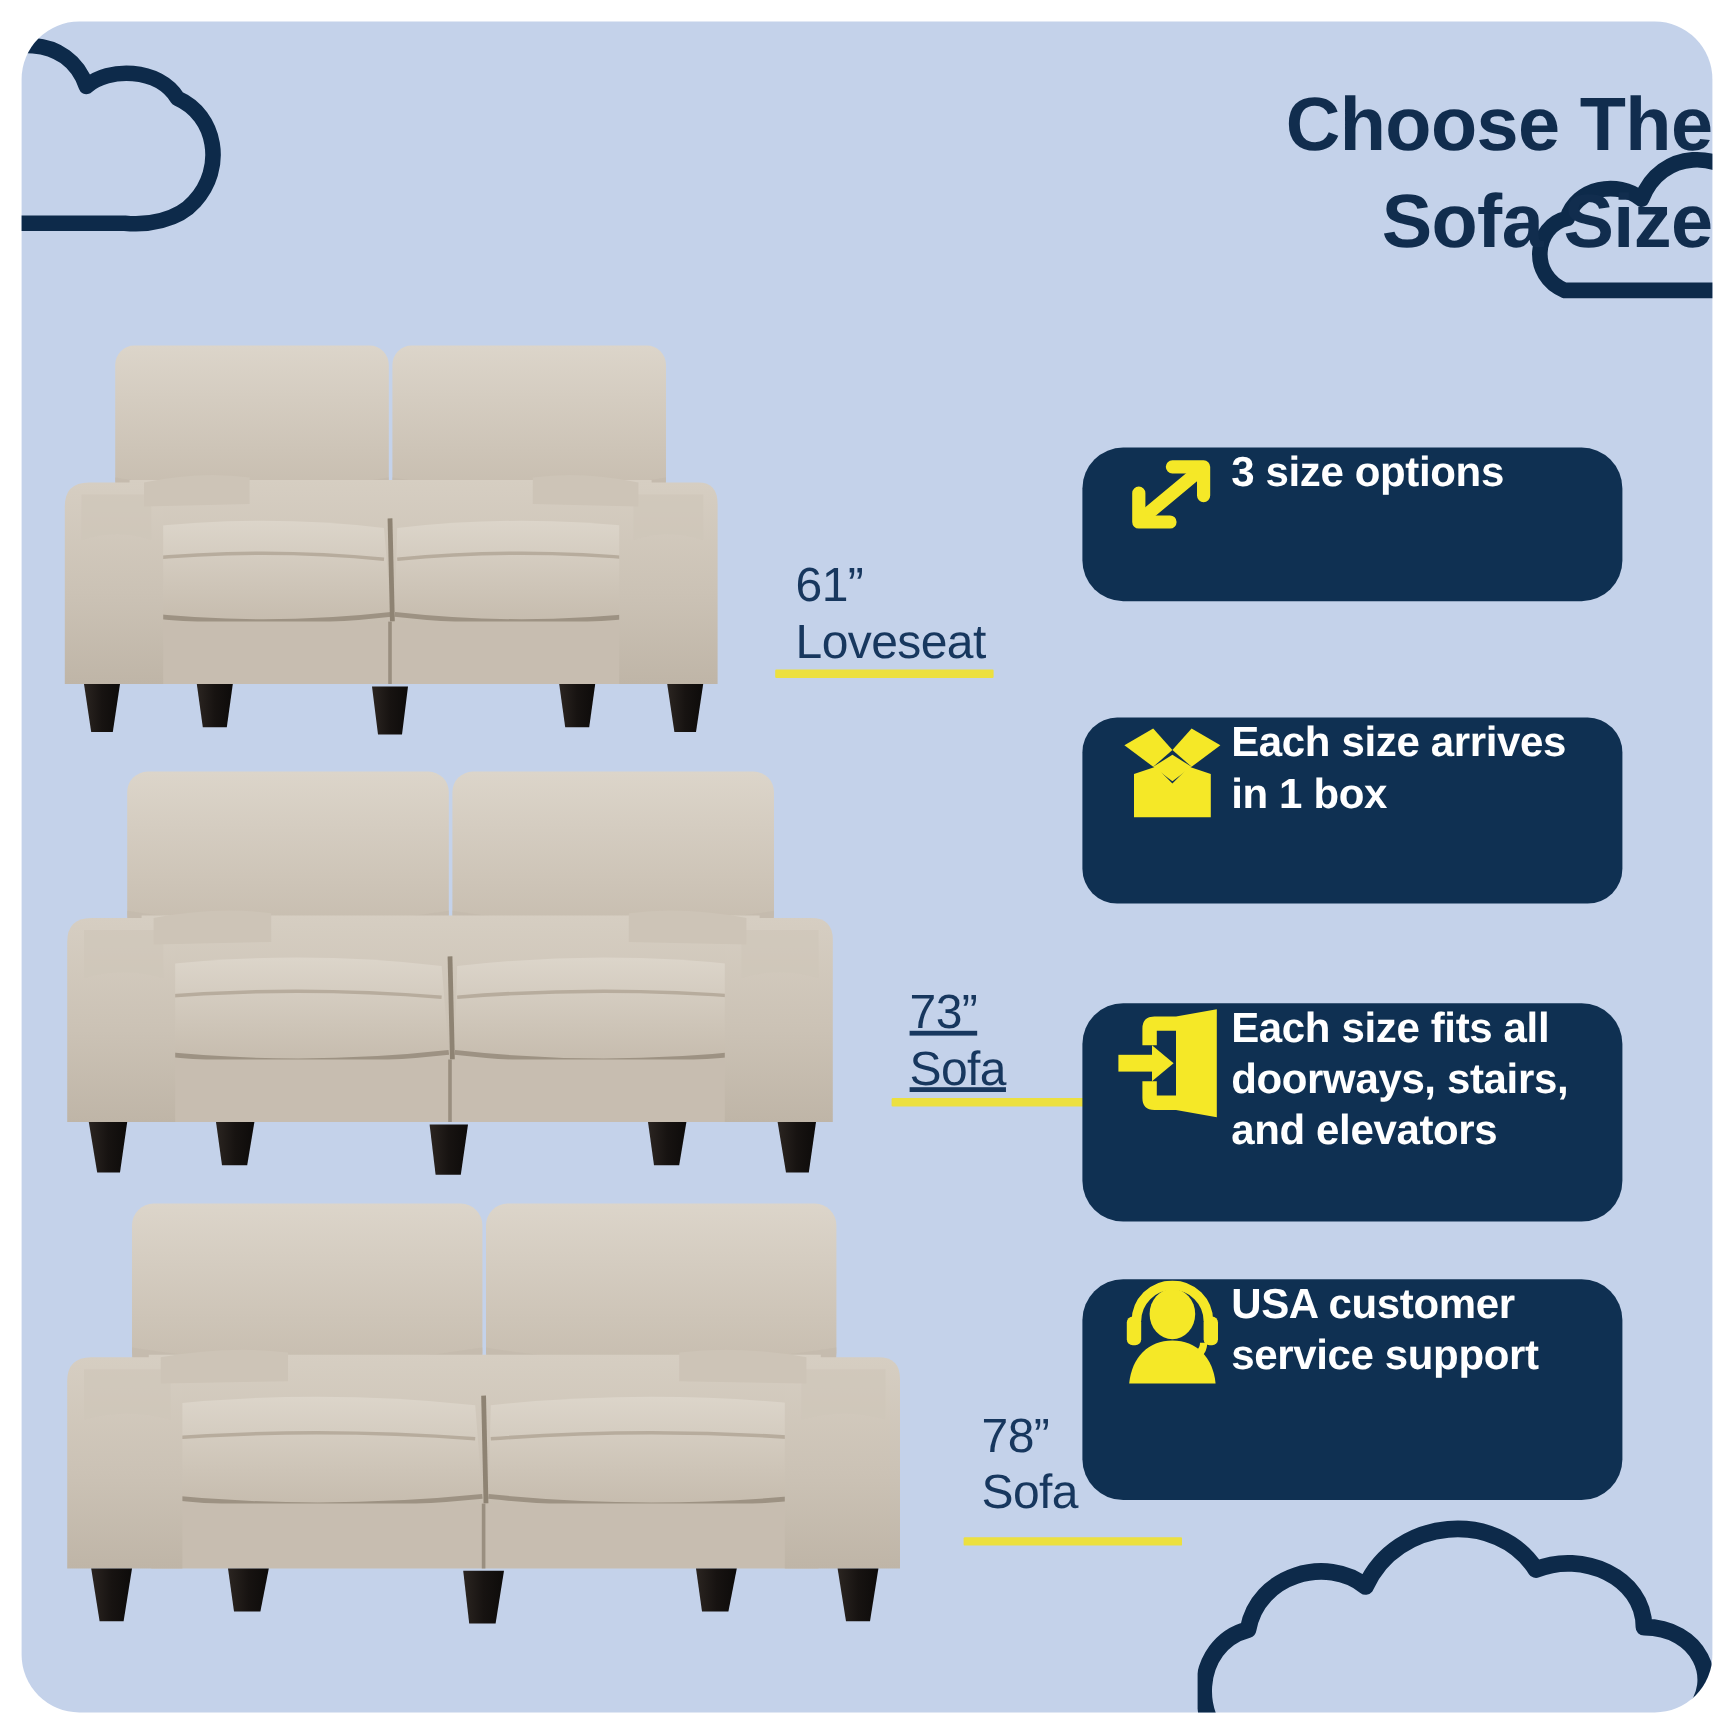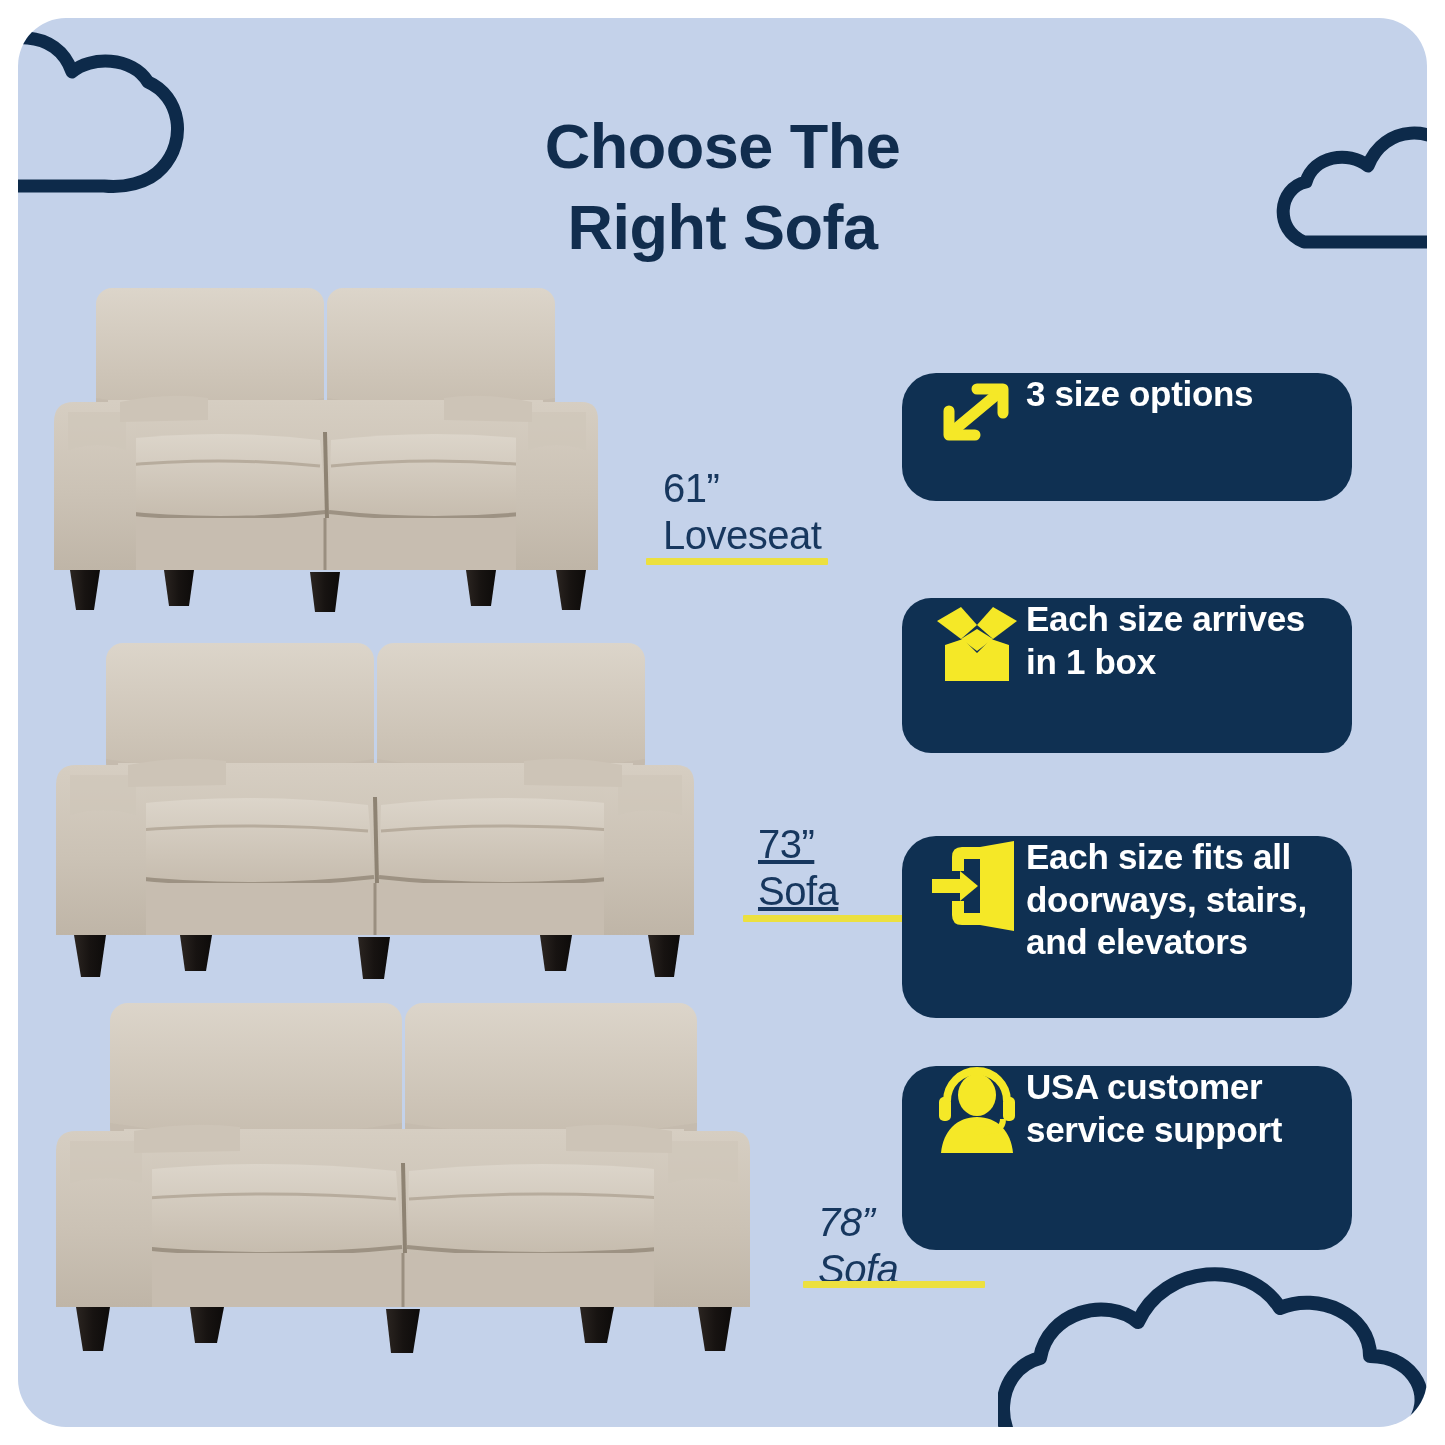--- a/index.html
+++ b/index.html
@@ -12,24 +12,23 @@
     position:absolute;left:18px;top:18px;width:1409px;height:1409px;
     background:#c4d2ea;border-radius:48px;overflow:hidden;
   }
 
   
   .cloud{position:absolute;overflow:visible;}
   .cloud svg{display:block;}
 
   
   #title{
-    position:absolute;left:0;top:46px;width:1409px;text-align:center;
+    position:absolute;left:0;top:46px;width:1409px;text-align:right;
     color:#112d4e;font-weight:bold;font-size:63px;line-height:1.28;
     letter-spacing:-0.5px;
-    margin-top:42px;
   }
   #title .l2{display:block;}
 
   
   .sofa-row{position:absolute;}
   .sofa-wrap{position:absolute;left:0;top:0;}
 
   .size-label{
     position:absolute;color:#17375e;font-size:40px;line-height:1.17;
     font-weight:500;letter-spacing:-0.5px;white-space:nowrap;
@@ -73,21 +72,21 @@
     <div class="cloud" style="left:980px;top:1242px;width:440px;height:200px;">
       <svg width="440" height="200" viewBox="0 0 440 200">
         <path d="M 35 200 C -8 178 -4 110 42 98 C 50 52 108 36 140 62
                  C 166 4 250 -2 282 48 C 320 32 372 54 372 96
                  C 418 96 438 140 412 168 C 400 182 380 190 362 190" fill="none" stroke="#0d2a4a" stroke-width="14" stroke-linecap="round" stroke-linejoin="round"></path>
       </svg>
     </div>
 
     <div id="title">
       <span>Choose The</span>
-      <span class="l2">Right Sofa</span>
+      <span class="l2">Sofa Size</span>
     </div>
 
     <div class="sofa-row" style="left:30px;top:262px;width:800px;height:360px;">
       <div class="sofa-wrap">
         <svg width="610" height="360" viewBox="0 0 610 360">
           <defs>
             <linearGradient id="fab1" x1="0" y1="0" x2="0" y2="1">
               <stop offset="0" stop-color="#d6cec2"></stop>
               <stop offset="0.55" stop-color="#cbc2b5"></stop>
               <stop offset="1" stop-color="#bfb5a7"></stop>
@@ -251,21 +250,21 @@
           <path d="M624 138 Q568 128 518 134 L518 158 L624 160 Z" fill="#cdc4b7"></path>
 
           <path d="M28 314 L62 314 L55 358 L35 358 Z" fill="url(#leg3)"></path>
           <path d="M142 314 L176 314 L169 350 L147 350 Z" fill="url(#leg3)"></path>
           <path d="M338 316 L372 316 L365 360 L343 360 Z" fill="url(#leg3)"></path>
           <path d="M532 314 L566 314 L559 350 L537 350 Z" fill="url(#leg3)"></path>
           <path d="M650 314 L684 314 L677 358 L657 358 Z" fill="url(#leg3)"></path>
         </svg>
       </div>
 
-      <div class="size-label" style="left:770px;top:206px;font-style:italic;">
+      <div class="size-label" style="left:770px;top:181px;">
         <span>78”</span><br>
         <span>Sofa</span>
       </div>
       <div class="size-rule" style="left:755px;top:288px;width:182px;"></div>
     </div>
 
     <div class="card" style="left:884px;top:355px;width:450px;height:128px;padding:0 26px;">
       <div class="ico" style="width:98px;height:78px;">
         <svg width="88" height="78" viewBox="0 0 88 78">
           <g fill="none" stroke="#f5e827" stroke-width="11" stroke-linecap="round" stroke-linejoin="round">

